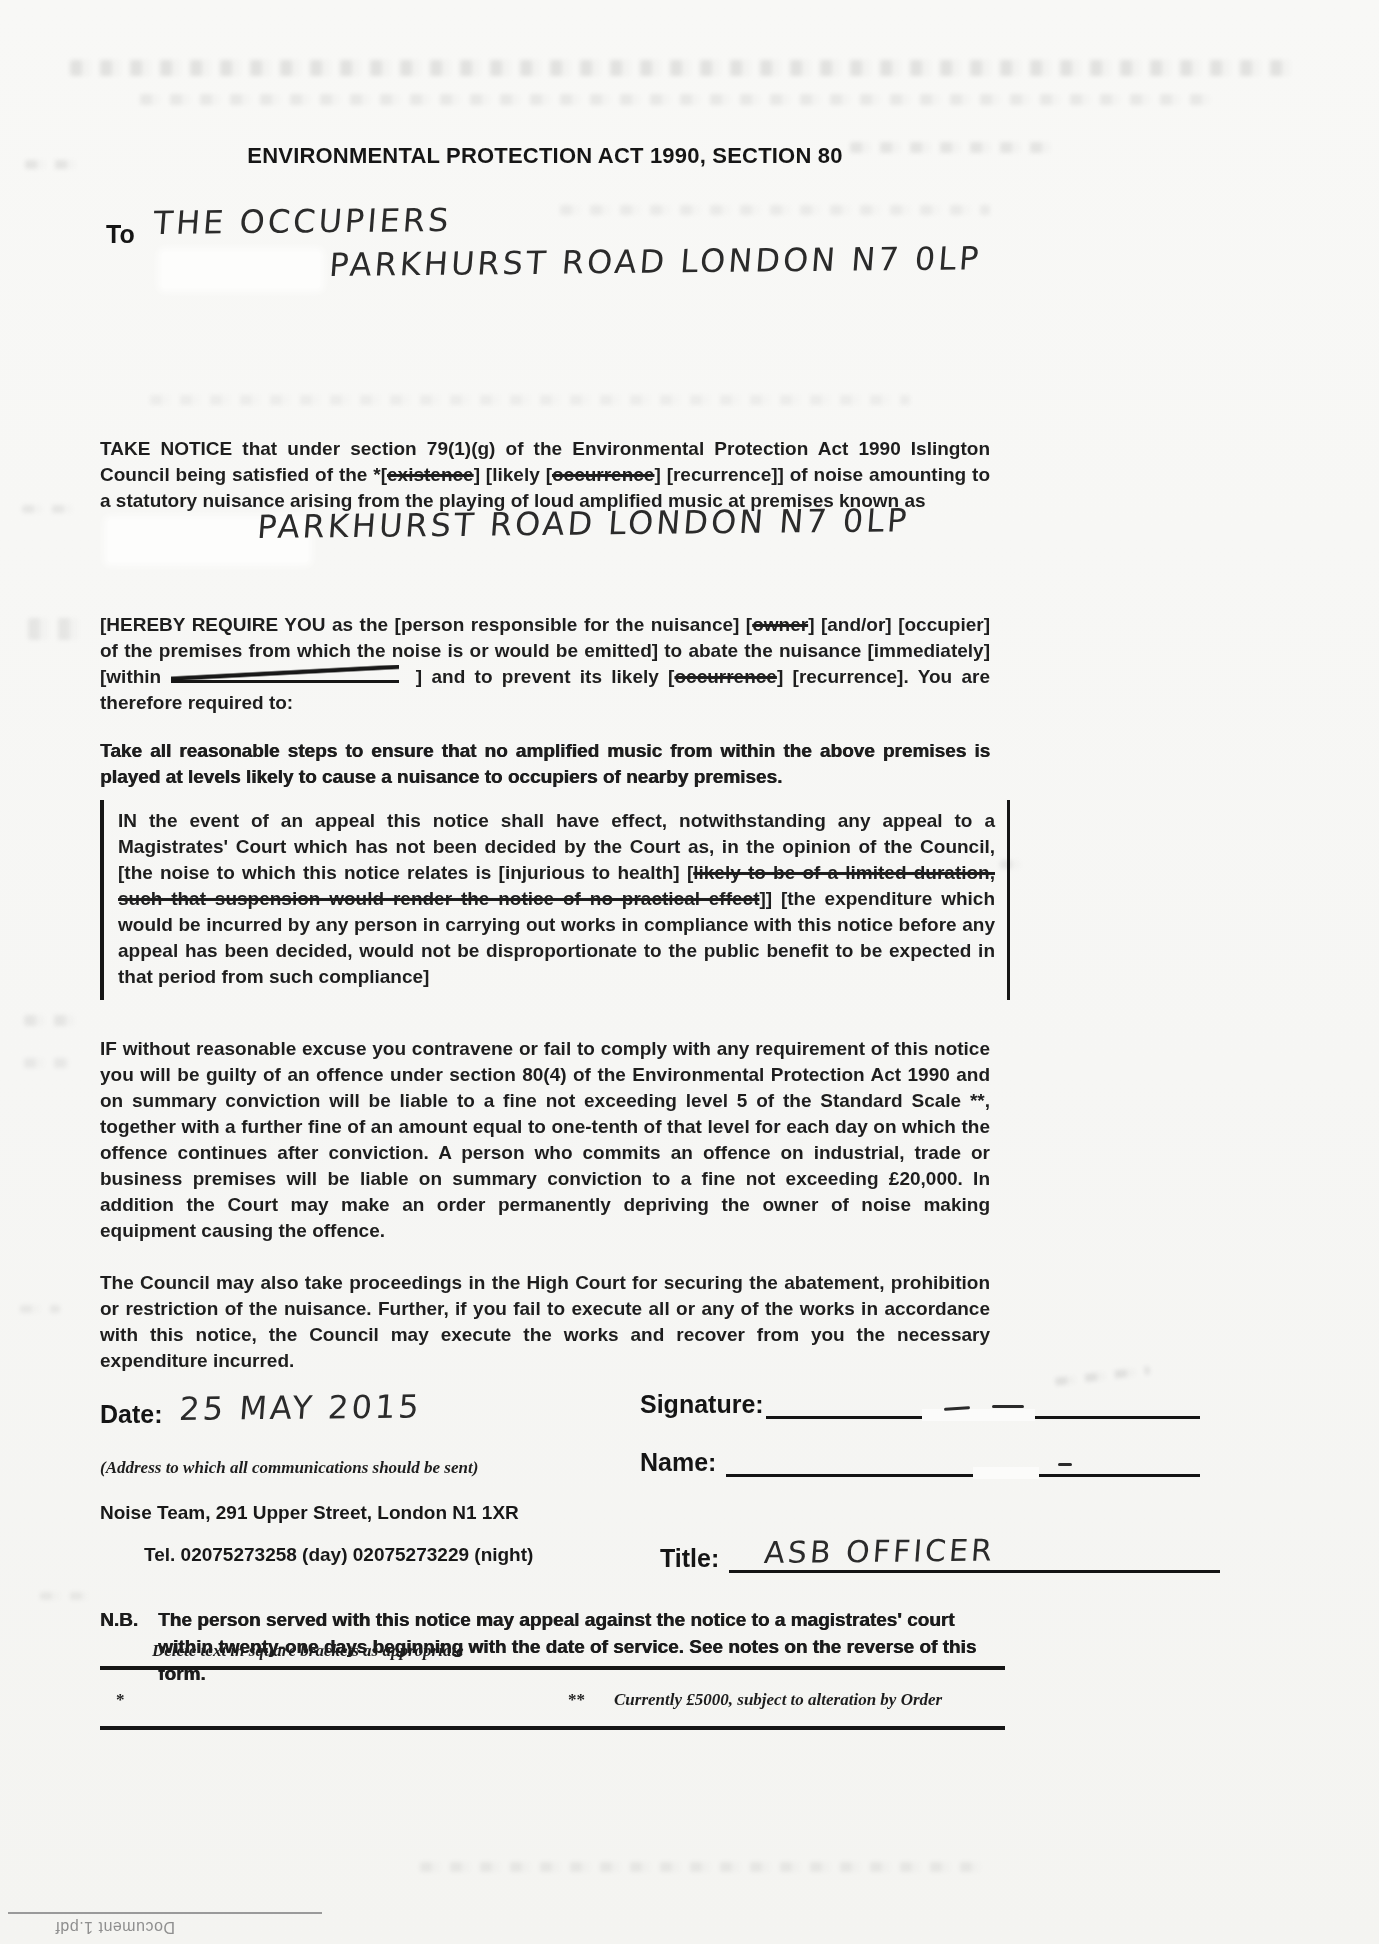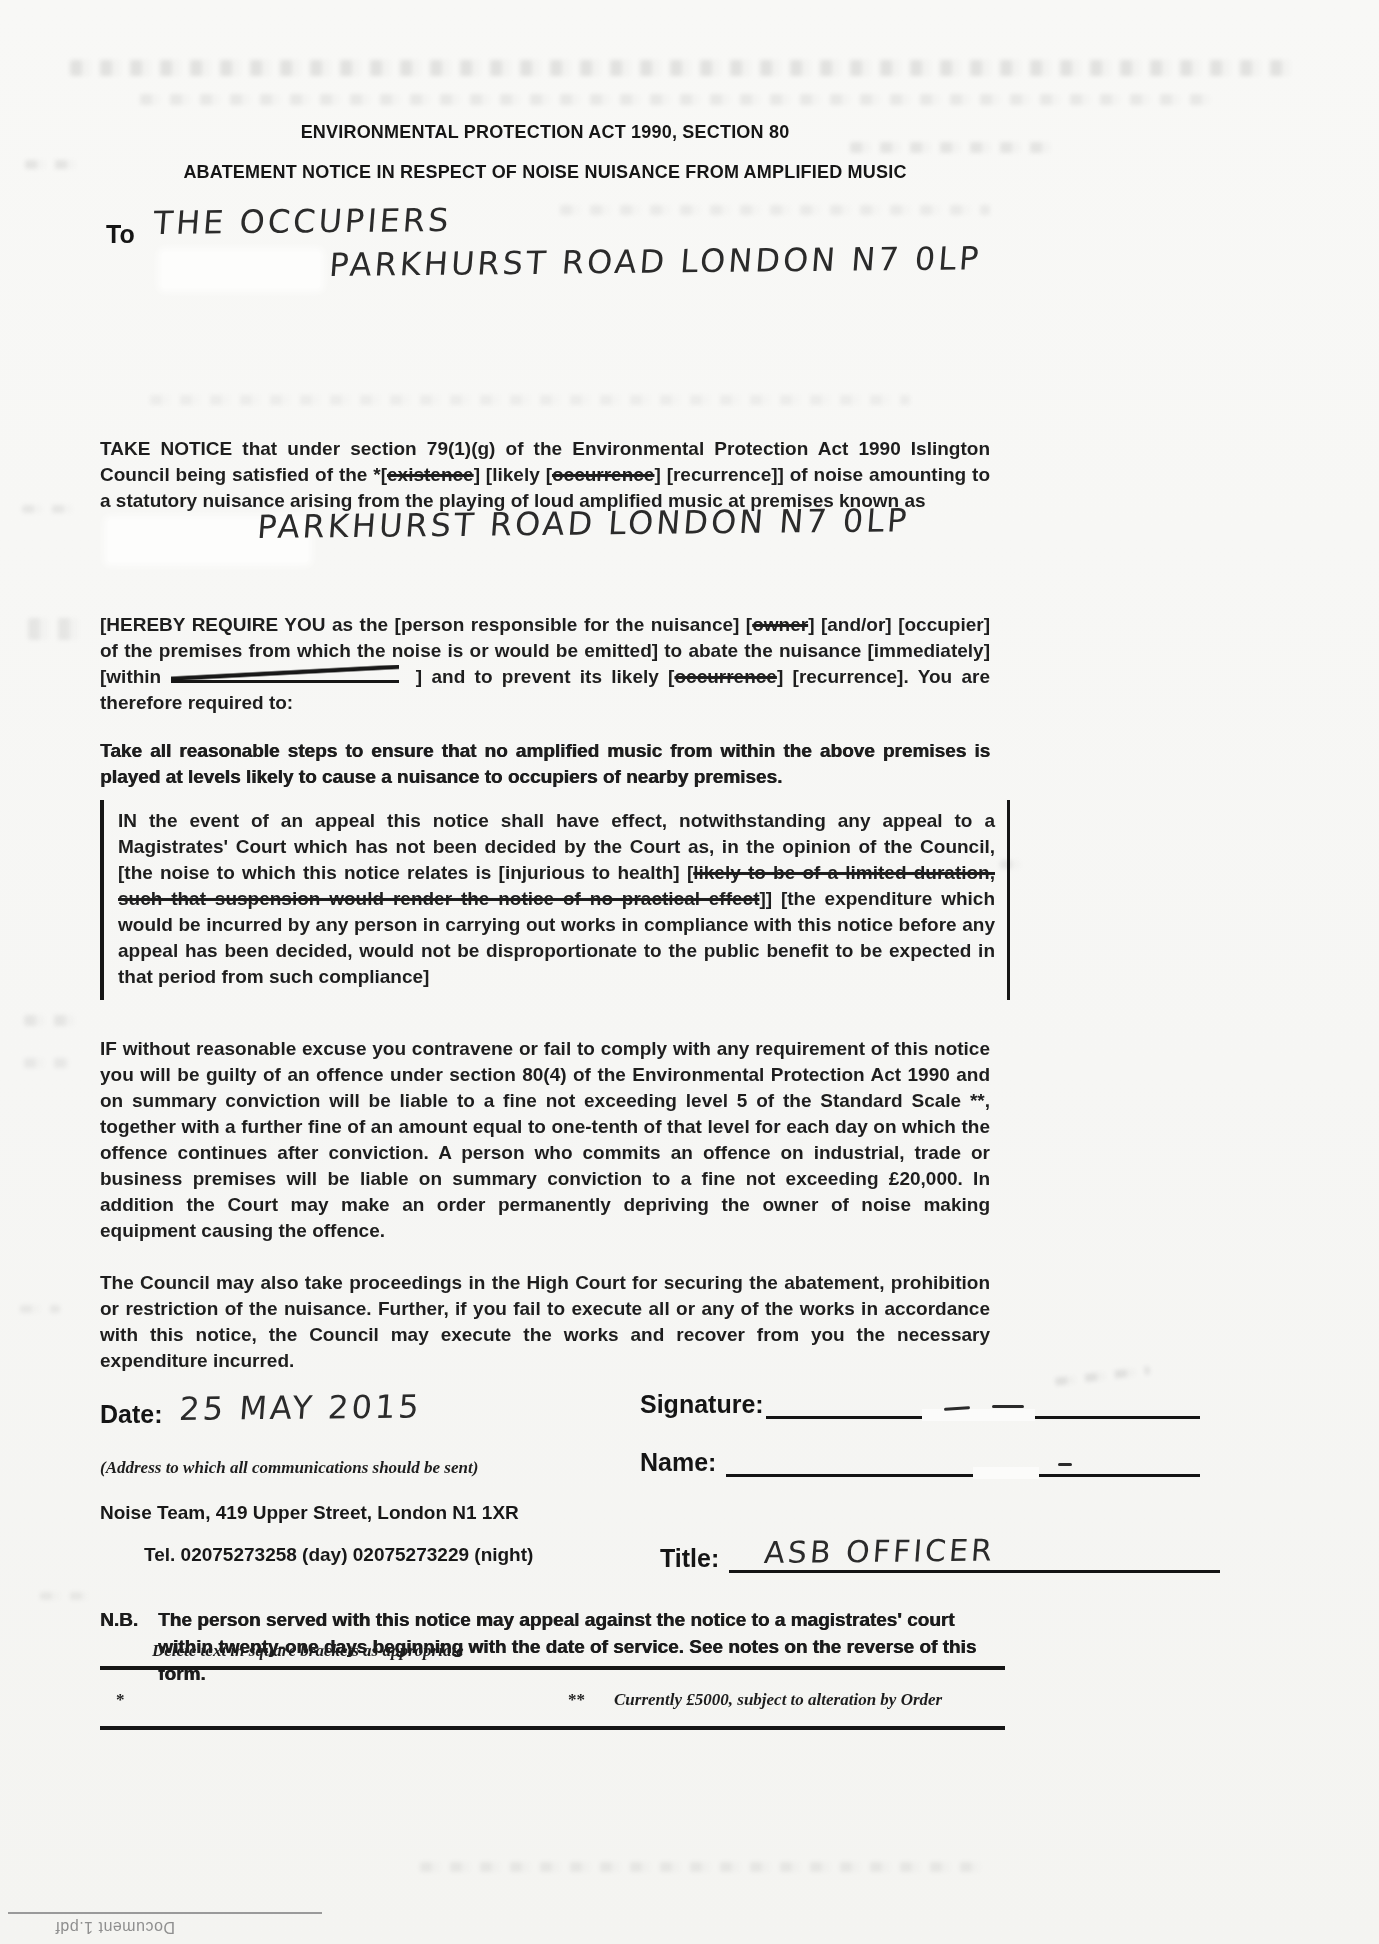--- a/index.html
+++ b/index.html
@@ -8,22 +8,23 @@
     width:1379px;height:1944px;
     margin:0 auto;
     background:linear-gradient(180deg,#f8f8f6 0%,#f6f6f4 55%,#f4f4f1 100%);
     overflow:hidden;
     font-family:"Liberation Sans",sans-serif;
     color:#1c1c1c;
   }
   
   .title{
     position:absolute;left:85px;width:920px;
-    text-align:center;font-weight:700;font-size:18px;letter-spacing:.2px;
+    text-align:center;font-weight:700;font-size:22px;letter-spacing:.2px;
     color:#161616;
+    margin-top:21px;
   }
   .para{
     position:absolute;left:100px;width:890px;
     font-size:19px;line-height:26px;font-weight:700;
     text-align:justify;color:#1e1e1e;
   }
   .heavy{text-shadow:.6px 0 0 currentColor;}
   .strike{text-decoration:line-through;text-decoration-thickness:2.5px;}
   .label{font-weight:700;font-size:25px;color:#151515;}
   .hand{
@@ -86,21 +87,20 @@
   <div class="smudge" style="left:28px;top:618px;width:55px;height:22px;opacity:.35;"></div>
   <div class="smudge" style="left:24px;top:1015px;width:55px;height:11px;opacity:.35;"></div>
   <div class="smudge" style="left:24px;top:1058px;width:45px;height:10px;opacity:.3;"></div>
   <div class="smudge" style="left:20px;top:1305px;width:40px;height:8px;opacity:.3;"></div>
   <div class="smudge" style="left:40px;top:1592px;width:48px;height:8px;opacity:.3;"></div>
   <div class="smudge" style="left:1055px;top:1372px;width:95px;height:8px;opacity:.45;transform:rotate(-7deg);"></div>
   <div class="smudge" style="left:420px;top:1862px;width:560px;height:10px;opacity:.3;"></div>
   <div class="smudge" style="left:1000px;top:860px;width:26px;height:9px;opacity:.35;"></div>
 
   <div class="title" style="top:122px;">ENVIRONMENTAL PROTECTION ACT 1990, SECTION 80</div>
-  <div class="title" style="top:162px;">ABATEMENT NOTICE IN RESPECT OF NOISE NUISANCE FROM AMPLIFIED MUSIC</div>
 
   <div class="label" style="position:absolute;left:106px;top:220px;">To</div>
   <div class="hand" style="position:absolute;left:152px;top:204px;">THE OCCUPIERS</div>
   <div class="white-patch" style="left:162px;top:252px;width:158px;height:36px;"></div>
   <div class="hand" style="position:absolute;left:328px;top:246px;">PARKHURST ROAD LONDON N7 0LP</div>
 
   <div class="para" style="top:436px;"><span>TAKE NOTICE that under section 79(1)(g) of the Environmental Protection Act 1990 Islington Council being satisfied of the *[</span><span class="strike">existence</span><span>] [likely [</span><span class="strike">occurrence</span><span>] [recurrence]] of noise amounting to a statutory nuisance arising from the playing of loud amplified music at premises known as</span></div>
 
   <div class="white-patch" style="left:108px;top:520px;width:200px;height:42px;"></div>
   <div class="hand" style="position:absolute;left:256px;top:508px;">PARKHURST ROAD LONDON N7 0LP</div>
@@ -129,21 +129,21 @@
   <div class="row" style="left:640px;top:1390px;width:560px;">
     <span class="label">Signature:</span>
     <span class="fill-line" style="margin-left:2px;">
       <span class="wpatch" style="left:36%;bottom:-5px;width:26%;height:12px;"></span>
       <span class="dash" style="left:41%;bottom:6px;width:26px;transform:rotate(-4deg);"></span>
       <span class="dash" style="left:52%;bottom:8px;width:32px;"></span>
     </span>
   </div>
 
   <div class="note-italic" style="left:100px;top:1458px;">(Address to which all communications should be sent)</div>
-  <div class="small-bold" style="left:100px;top:1502px;">Noise Team, 419 Upper Street, London N1 1XR</div>
+  <div class="small-bold" style="left:100px;top:1502px;">Noise Team, 291 Upper Street, London N1 1XR</div>
   <div class="small-bold" style="left:100px;top:1544px;margin-left:44px;">Tel. 02075273258 (day) 02075273229 (night)</div>
 
   <div class="row" style="left:660px;top:1540px;width:560px;align-items:flex-end;">
     <span class="label">Title:</span>
     <span class="fill-line" style="height:30px;">
       <span class="hand hand-sm" style="position:absolute;left:34px;bottom:0px;">ASB OFFICER</span>
     </span>
   </div>
 
   <div class="nb" style="top:1606px;">

